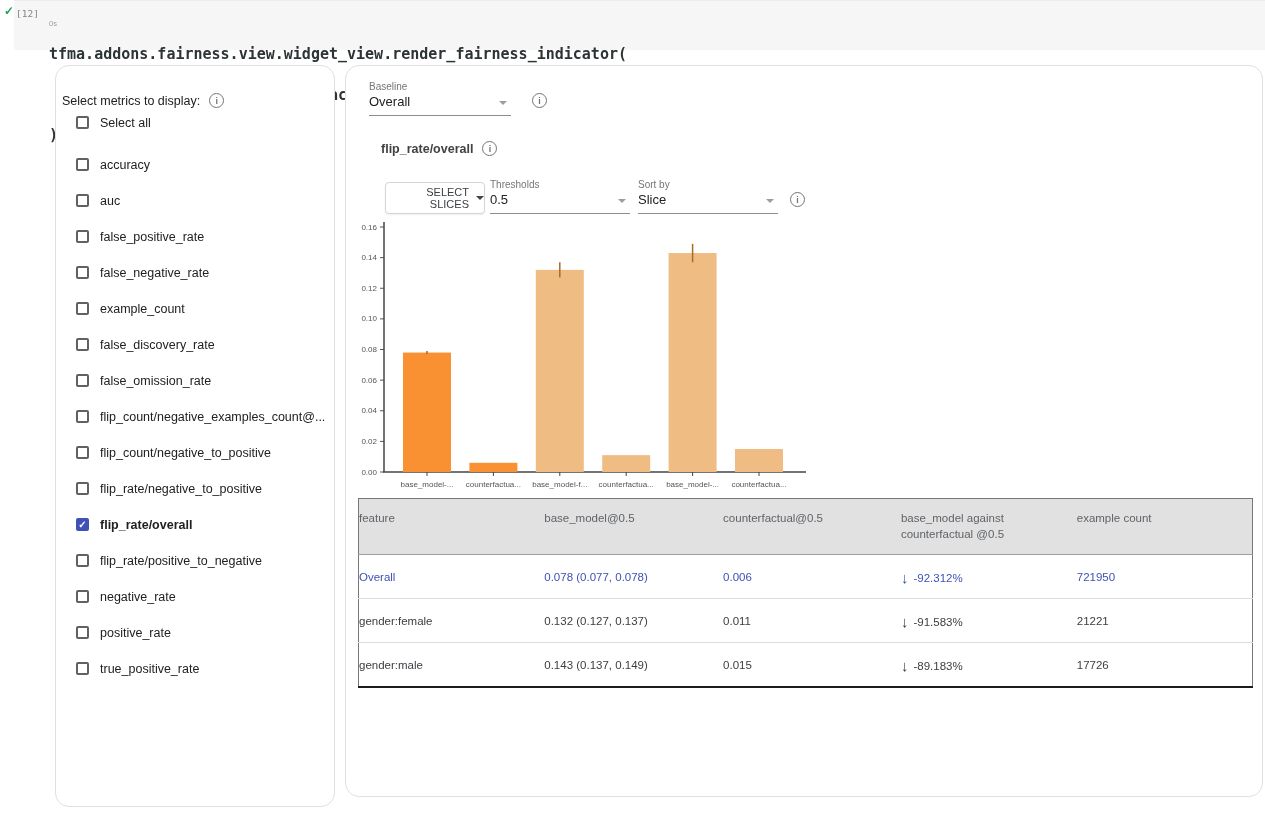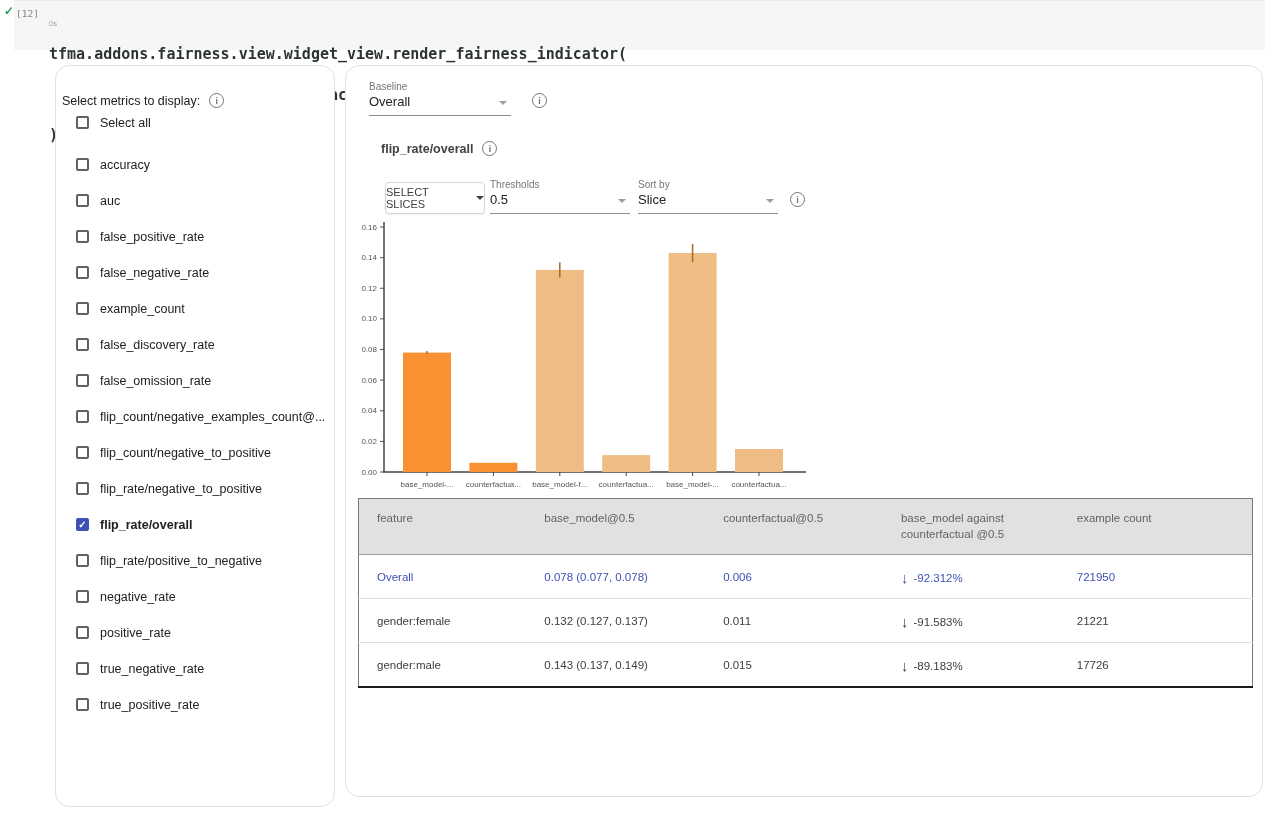--- a/index.html
+++ b/index.html
@@ -54,38 +54,38 @@
   .info-baseline { position:absolute; left:186px; top:27px; }
 
   .metric-heading { position:absolute; left:35px; top:75px; display:flex;
                     align-items:center; gap:9px; }
   .metric-heading .t { font-size:12.5px; font-weight:bold; color:#424242; }
 
   .slices-btn { position:absolute; left:39px; top:116px; width:100px; height:32px;
                 border:1px solid #d5d5d5; border-radius:4px; background:#fff;
                 display:flex; align-items:center; justify-content:center; gap:7px;
                 font-size:11px; color:#3c4043; cursor:pointer;
-                box-shadow:0 1px 2px rgba(0,0,0,.07); }
+                box-shadow:0 1px 2px rgba(0,0,0,.07);text-align:right; }
   .slices-btn .bcaret { width:0; height:0; border-left:4px solid transparent;
                         border-right:4px solid transparent; border-top:4px solid #424242; }
   .thresholds-wrap { position:absolute; left:144px; top:113px; width:140px; }
   .sortby-wrap     { position:absolute; left:292px; top:113px; width:140px; }
   .info-controls   { position:absolute; left:444px; top:126px; }
 
   
   .chart-wrap { position:absolute; left:8px; top:155px; }
   .chart-wrap text { font-family:"Liberation Sans", sans-serif; }
 
   
   .slice-table { position:absolute; left:12px; top:432px; width:895px;
                  border-collapse:collapse; font-size:11.5px;
                  border:1px solid #787878; border-bottom:2px solid #1c1c1c; }
   .slice-table th { background:#e1e1e1; color:#5f6368; font-weight:400; text-align:left;
                     vertical-align:top; padding:12px 14px 12px 0; line-height:1.35; }
-  .slice-table th:first-child, .slice-table td:first-child { padding-left:18px; }
+  .slice-table th:first-child, .slice-table td:first-child { }
   .slice-table th { border-bottom:1px solid #9e9e9e; }
   .slice-table td { padding:13px 14px 13px 0; color:#3c4043; border-top:1px solid #dadce0;
                     vertical-align:middle; }
   .slice-table tr.hl td { color:#3f51b5; font-weight:500; }
   .arrow-glyph { font-size:15px; margin-right:5px; position:relative; top:1px; }
 </style>
 </head>
 <body>
 
 <div class="code-cell">
@@ -160,24 +160,20 @@
       <span class="cb"></span>
       <span class="metric-label">flip_rate/positive_to_negative</span>
     </div>
     <div class="metric-item">
       <span class="cb"></span>
       <span class="metric-label">negative_rate</span>
     </div>
     <div class="metric-item">
       <span class="cb"></span>
       <span class="metric-label">positive_rate</span>
-    </div>
-    <div class="metric-item">
-      <span class="cb"></span>
-      <span class="metric-label">true_negative_rate</span>
     </div>
     <div class="metric-item">
       <span class="cb"></span>
       <span class="metric-label">true_positive_rate</span>
     </div>
   </div>
 </div>
 
 <div class="card main-card">
 

